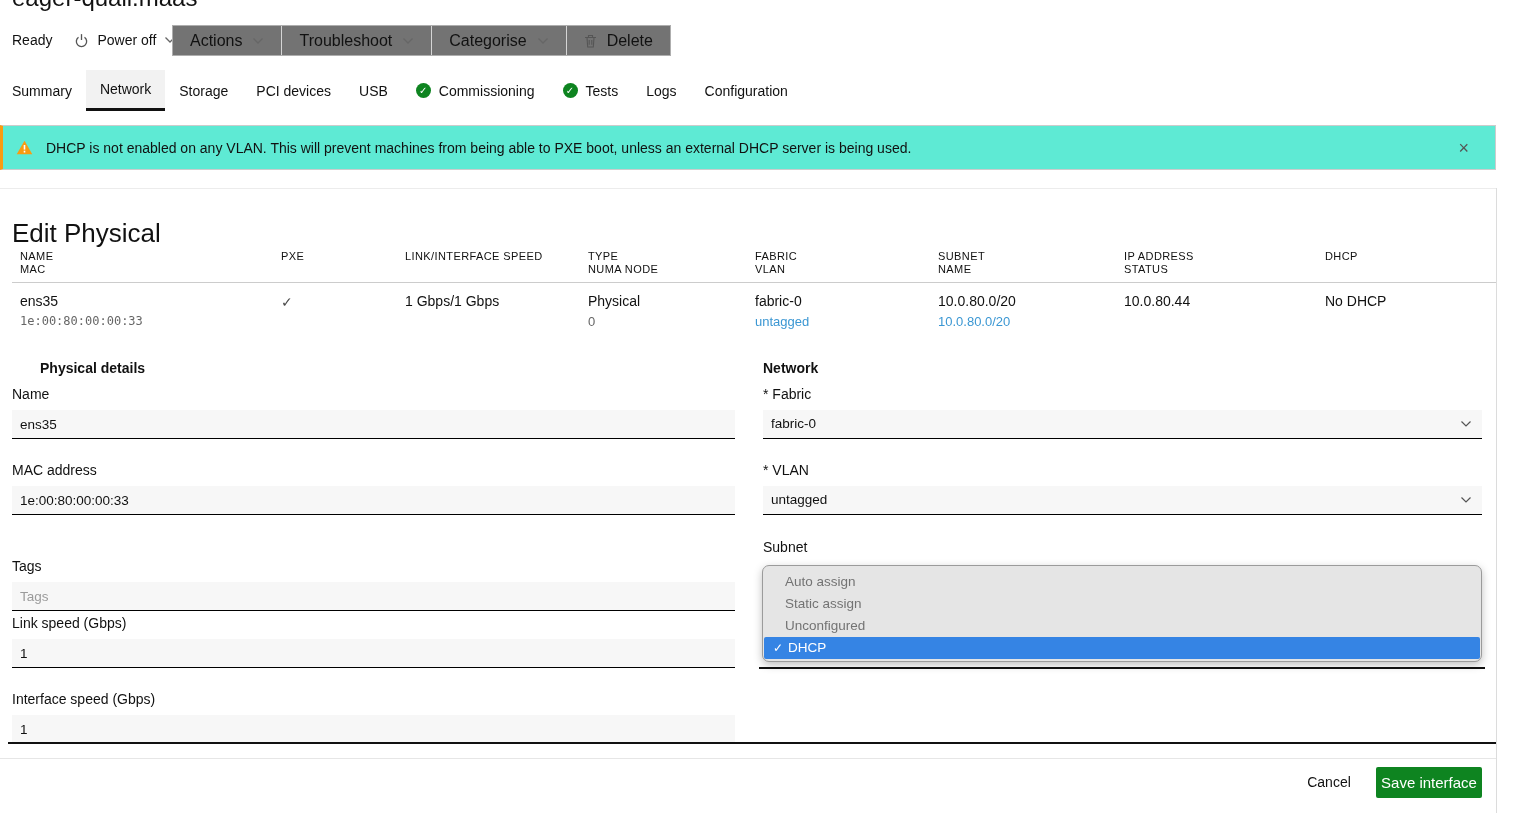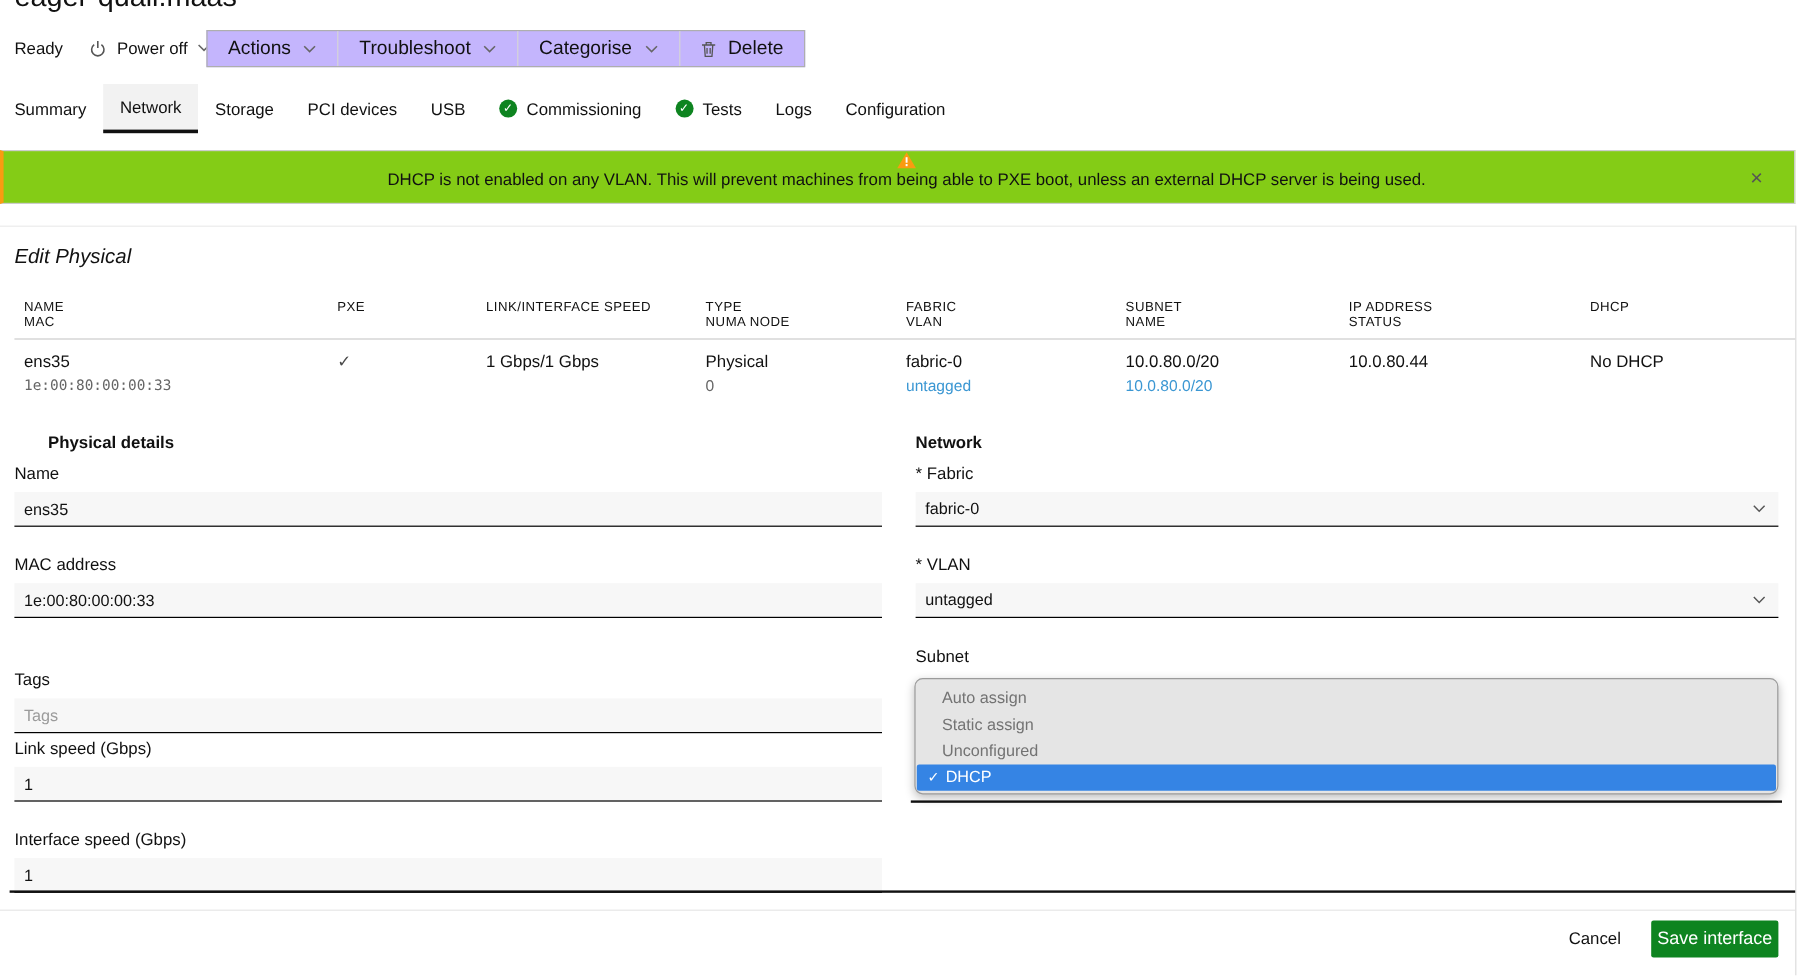--- a/index.html
+++ b/index.html
@@ -5,40 +5,40 @@
   * { margin:0; padding:0; box-sizing:border-box; }
   html,body { width:1514px; height:813px; background:#fff; overflow:hidden; }
   body { position:relative; font-family:"Liberation Sans", sans-serif; color:#111; }
 
   .page-title { position:absolute; top:-16px; left:12px; font-size:24px; font-weight:400; color:#111; }
 
   
   .status-row { position:absolute; top:25px; left:12px; height:30px; display:flex; align-items:center; font-size:14px; }
   .status-text { margin-right:22px; }
   .power-btn { display:flex; align-items:center; gap:8px; background:none; border:none; font:inherit; color:#111; cursor:pointer; }
-  .btn-group { position:absolute; top:25px; left:172px; height:31px; display:flex; border:1px solid #aeaeae; background:#c4b5fd; }
+  .btn-group { position:absolute; top:25px; left:172px; height:31px; display:flex; border:1px solid #aeaeae; background:#737373; }
   .btn-seg { display:flex; align-items:center; gap:10px; padding:0 17px; font-size:14px; color:#111; background:none; border:none; border-right:1px solid #d5d5d5; font:inherit; cursor:pointer; }
   .btn-seg:last-child { border-right:none; }
 
   
   .tabs { position:absolute; top:70px; left:-2px; height:41px; display:flex; font-size:14px; }
   .tab { display:flex; align-items:center; gap:8px; padding:0 14px; color:#111; cursor:pointer; }
   .tab.active { background:#f2f2f2; border-bottom:3px solid #111; }
   .check-badge { width:15px; height:15px; border-radius:50%; background:#0e8420; color:#fff; font-size:10px; line-height:15px; text-align:center; flex:0 0 auto; }
 
   
-  .banner { position:absolute; top:125px; left:0; width:1496px; height:45px; border:1px solid #ccc; border-left:3px solid #f99b11; display:flex; align-items:center; background:#84cc16;flex-direction:column; }
+  .banner { position:absolute; top:125px; left:0; width:1496px; height:45px; border:1px solid #ccc; border-left:3px solid #f99b11; display:flex; align-items:center; background:#5eead4; }
   .banner-icon { margin-left:13px; flex:0 0 auto; display:flex; }
   .banner-text { margin-left:13px; font-size:14px; }
   .banner-close { position:absolute; right:26px; top:50%; transform:translateY(-50%); background:none; border:none; font-size:18px; color:#555; cursor:pointer; line-height:1; }
 
   .sep1 { position:absolute; top:188px; left:0; width:1496px; border-top:1px solid #ececec; }
   .scroll-line { position:absolute; top:188px; bottom:0; left:1496px; width:1px; background:#dcdcdc; }
 
-  .edit-title { position:absolute; top:204px; left:12px; font-size:17px; font-weight:400;font-style:italic; }
+  .edit-title { position:absolute; top:218px; left:12px; font-size:26px; font-weight:400; }
 
   
   .thead, .trow { position:absolute; left:12px; width:1484px; padding-left:8px; display:grid; grid-template-columns:261px 124px 183px 167px 183px 186px 201px 1fr; }
   .thead { top:250px; height:33px; border-bottom:1px solid #ccc; font-size:11px; letter-spacing:0.4px; line-height:13px; }
   .trow { top:293px; }
   .cell-primary { font-size:14px; line-height:17px; }
   .cell-secondary { font-size:13px; color:#666; margin-top:4px; line-height:15px; }
   .mono { font-family:"DejaVu Sans Mono", monospace; font-size:12px; color:#666; }
   .link { color:#3b97d3; text-decoration:none; cursor:pointer; }
   .pxe-check { color:#4a4a4a; font-size:14px; }

